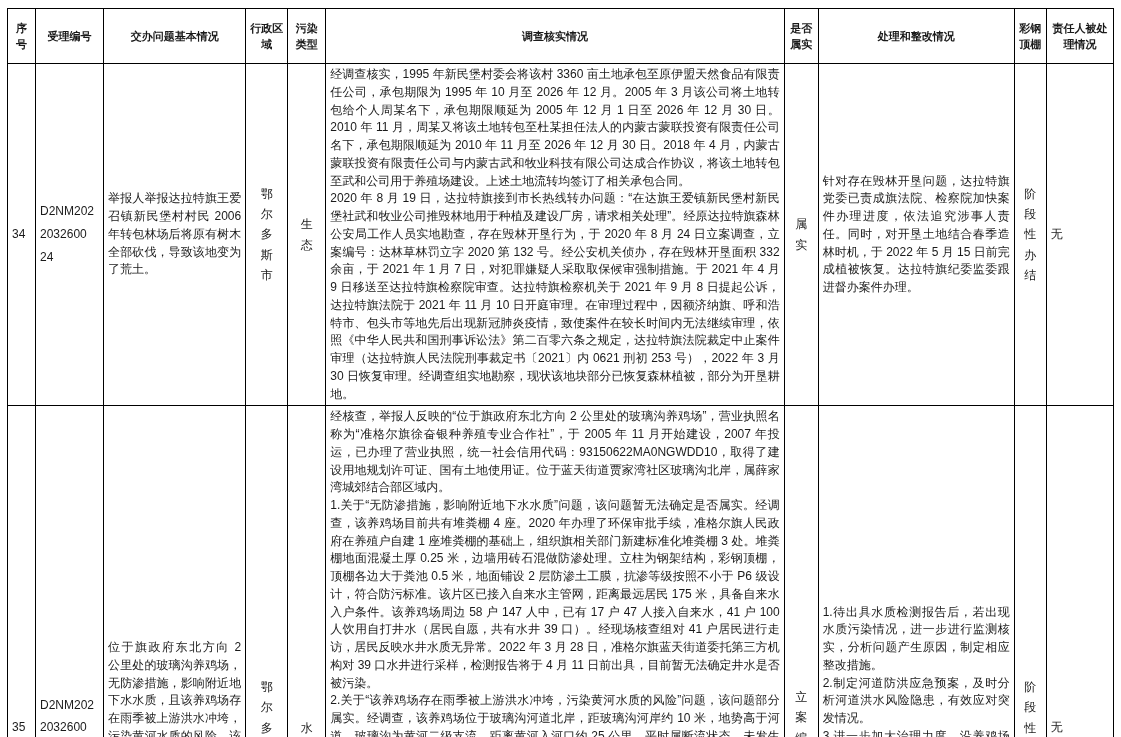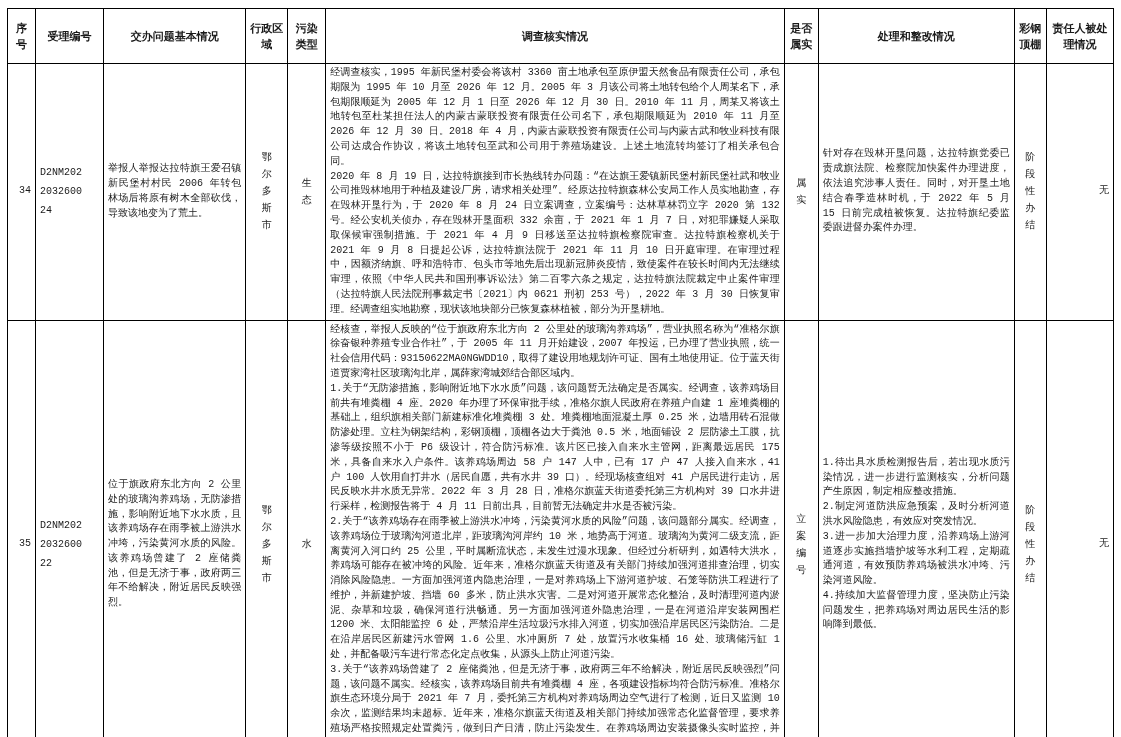--- a/index.html
+++ b/index.html
@@ -20,22 +20,22 @@
     vertical-align:middle;
     overflow:hidden;
   }
   thead th{
     font-size:11px;
     font-weight:bold;
     text-align:center;
     line-height:1.5;
     height:50px;
   }
-  td{font-size:10px;line-height:1.48;font-family:Liberation Mono, monospace;}
-  .center{text-align:right;}
+  td{font-size:12px;line-height:1.48;}
+  .center{text-align:left;}
   .longtext{
     text-align:justify;
     white-space:pre-line;
     padding:3px 7px;
   }
   .vtext{
     width:1em;
     margin:0 auto;
     word-break:break-all;
     text-align:right;

